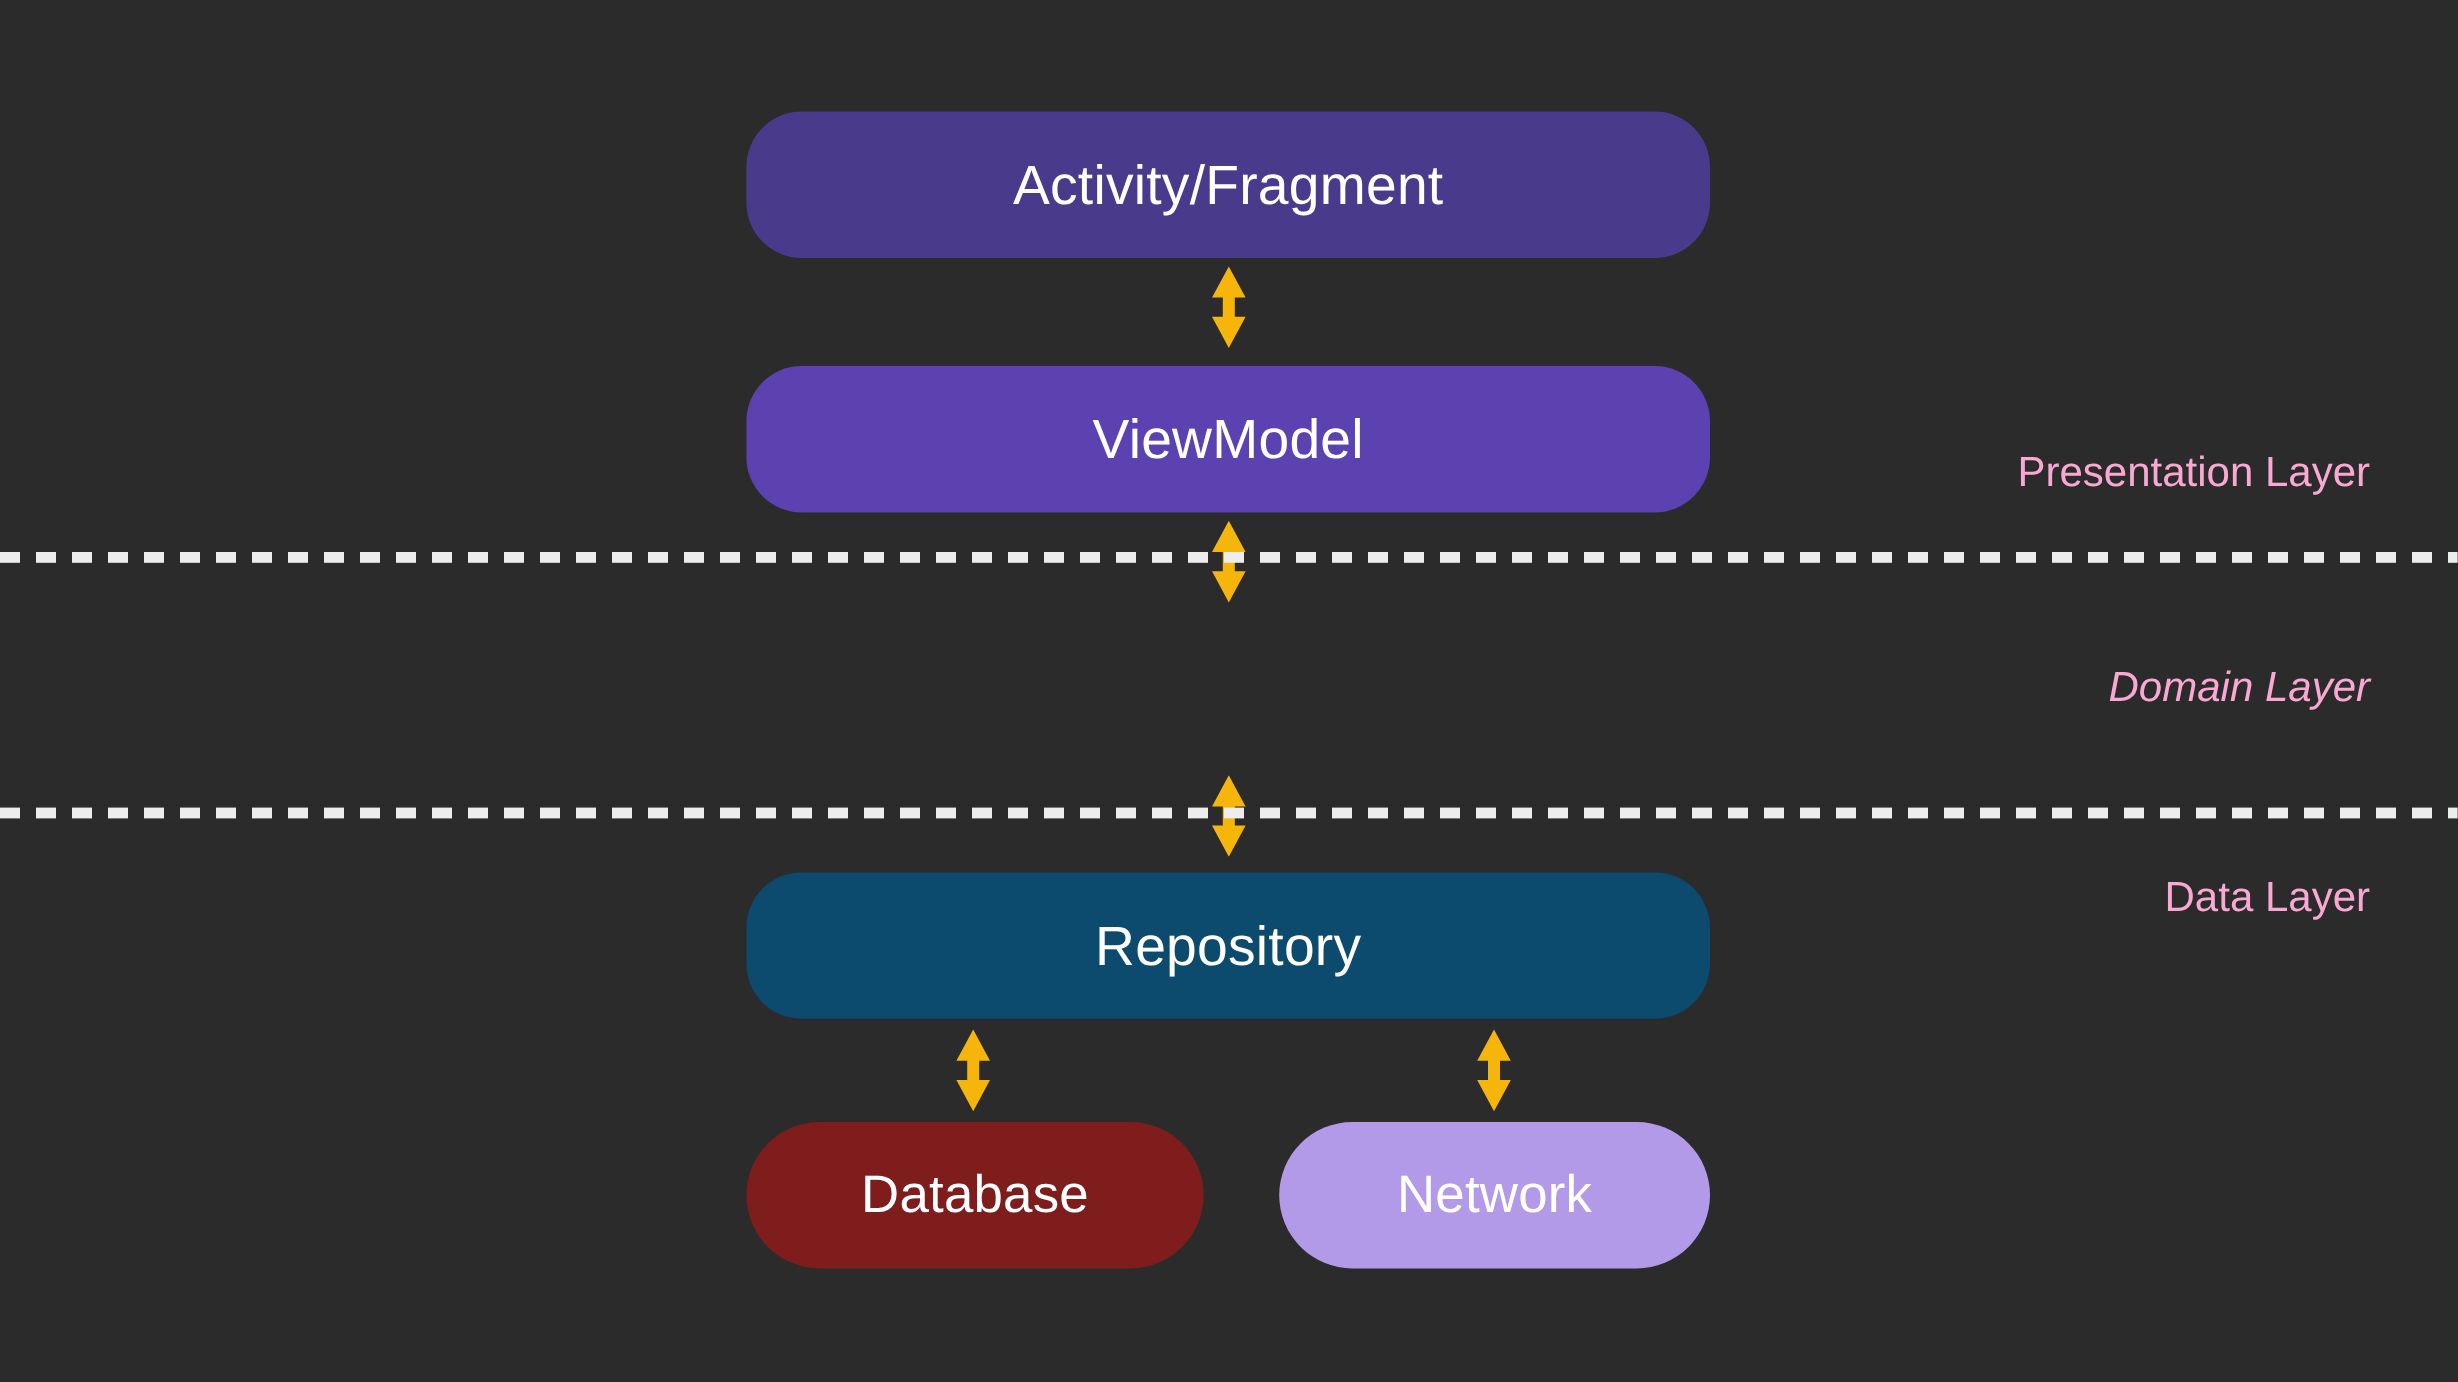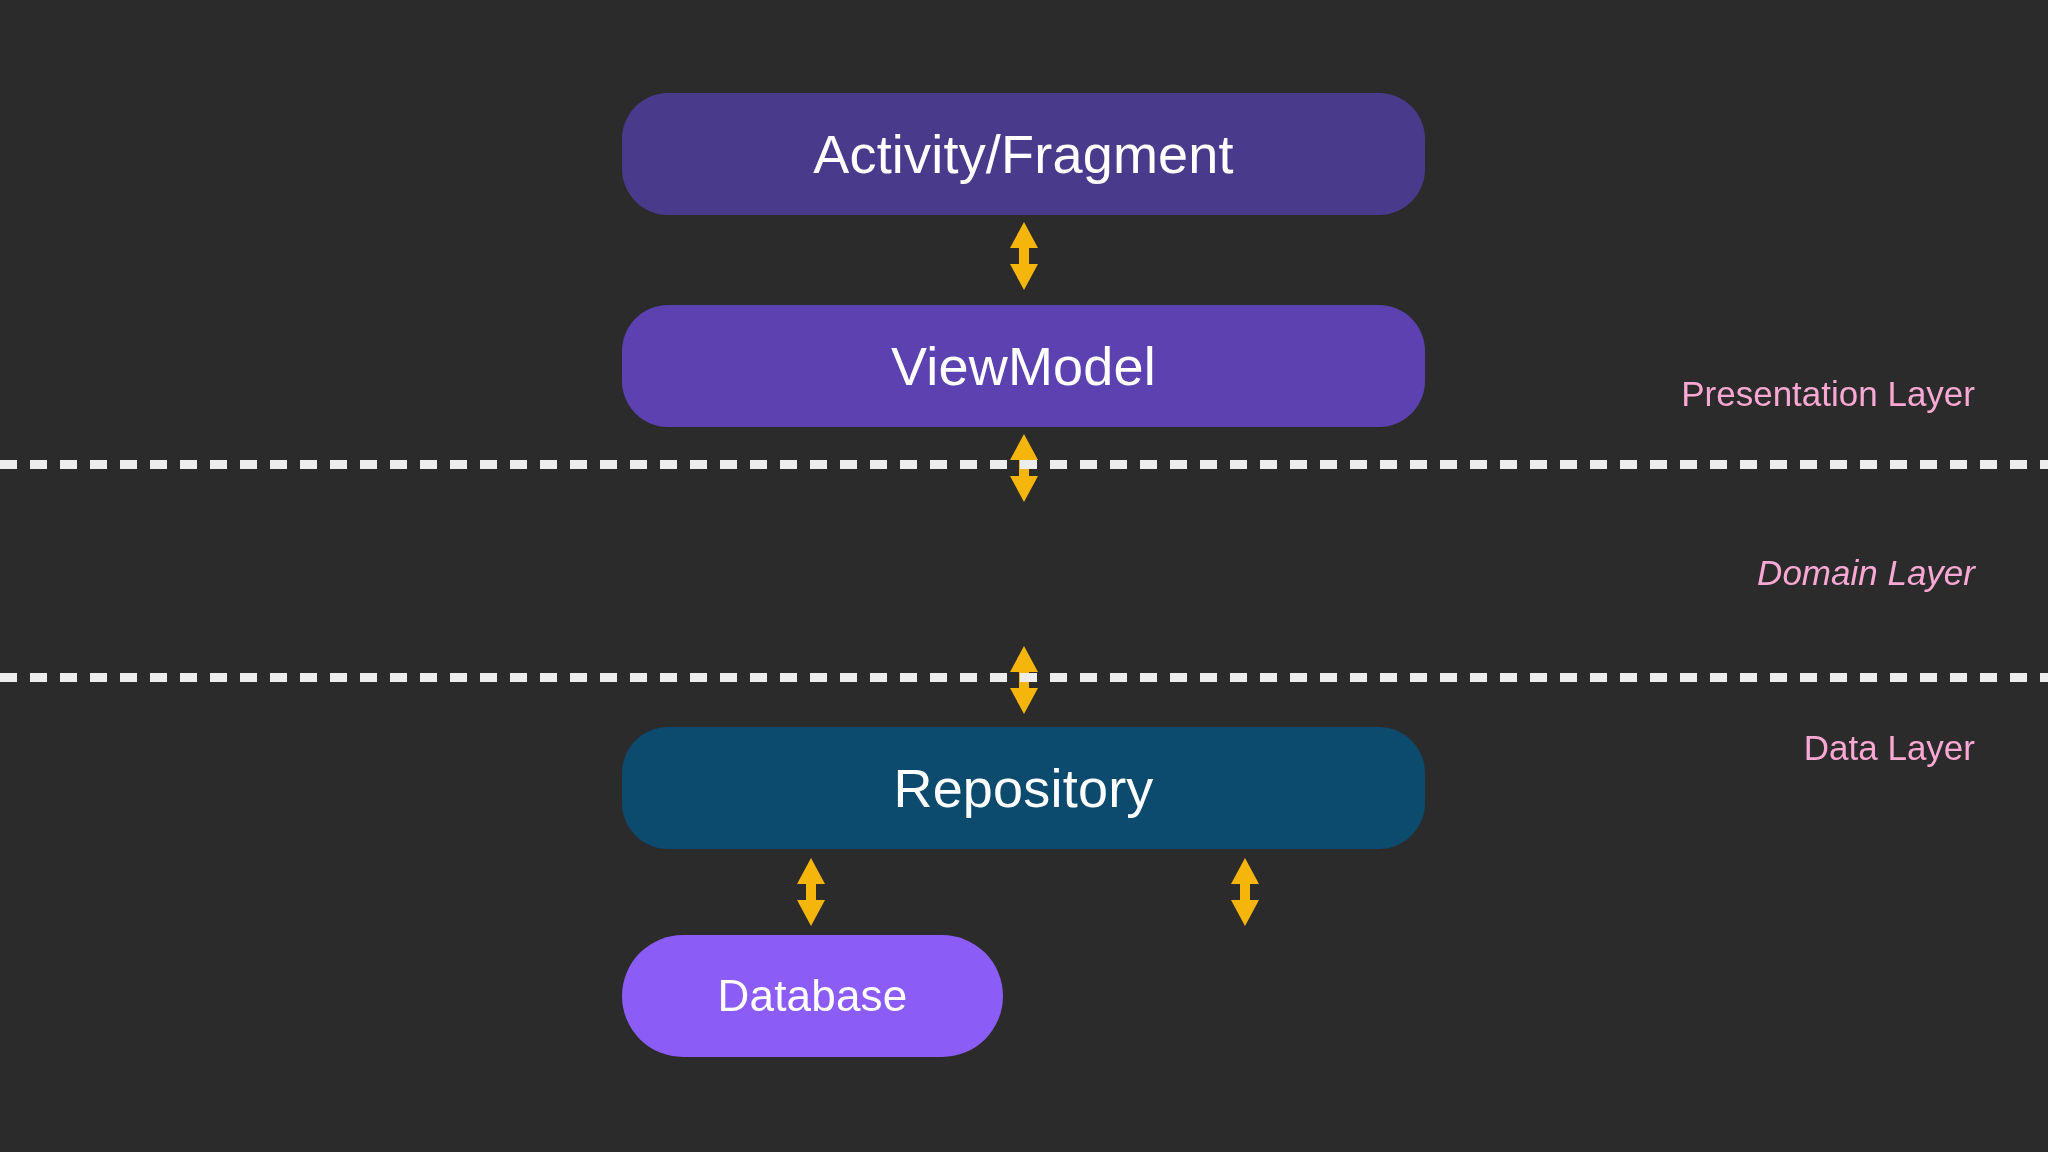--- a/index.html
+++ b/index.html
@@ -45,21 +45,21 @@
     font-weight: 400;
     letter-spacing: 0.2px;
     box-sizing: border-box;
     white-space: nowrap;
   }
   .node.main {
     left: 622px;
     width: 803px;
     height: 122px;
     border-radius: 46px;
-    font-size: 54px;
+    font-size: 46px;
   }
   .node.leaf {
     height: 122px;
     border-radius: 61px;
     font-size: 44px;
   }
 
   
   .layer-label {
     position: absolute;
@@ -119,24 +119,27 @@
       <polygon points="17,0 31,26 22,26 22,42 31,42 17,68 3,42 12,42 12,26 3,26" fill="#f5b50a"></polygon>
     </svg>
   </div>
 
   <div class="arrow" style="left:1228px; top:858px;">
     <svg viewBox="0 0 34 68" xmlns="http://www.w3.org/2000/svg">
       <polygon points="17,0 31,26 22,26 22,42 31,42 17,68 3,42 12,42 12,26 3,26" fill="#f5b50a"></polygon>
     </svg>
   </div>
 
-  <div class="node leaf" style="left:622px; width:381px; top:935px; background:#8b5cf6;text-align:center;">
+  <div class="node leaf" style="left:622px; width:381px; top:935px; background:#7f1d1d;text-align:center;">
     <span>Database</span>
   </div>
 
+  <div class="node leaf" style="left:1066px; width:359px; top:935px; background:#b39ae8;">
+    <span>Network</span>
+  </div>
 
   <div class="divider" style="top:460px;"></div>
   <div class="divider" style="top:673px;"></div>
 
   <div class="layer-label" style="top:374px;">Presentation Layer</div>
   <div class="layer-label" style="top:553px;font-style:italic;">Domain Layer</div>
   <div class="layer-label" style="top:728px;">Data Layer</div>
 
 </div>
 

